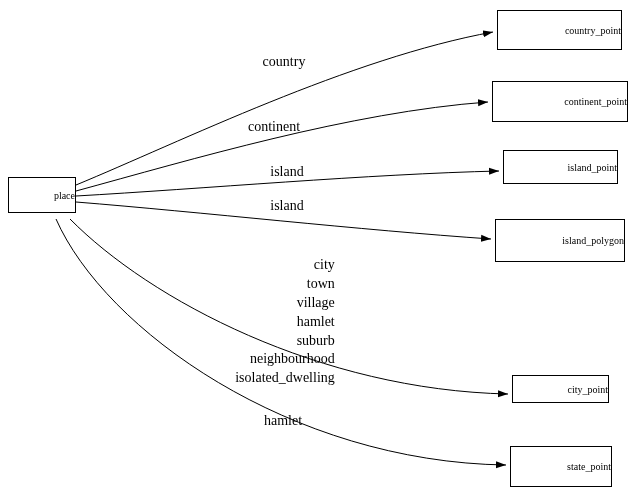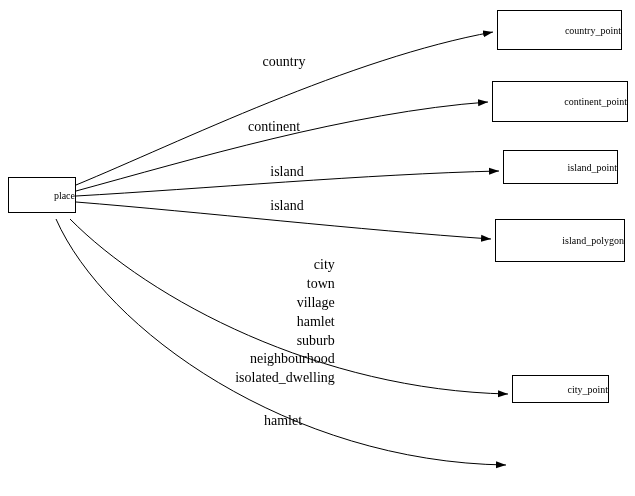--- a/index.html
+++ b/index.html
@@ -79,20 +79,23 @@
   </div>
 
   <div class="node" style="left:495px; top:219px; width:130px; height:43px;">
     <span>island_polygon</span>
   </div>
 
   <div class="node" style="left:512px; top:375px; width:97px; height:28px;">
     <span>city_point</span>
   </div>
 
+  <div class="node" style="left:510px; top:446px; width:102px; height:41px;">
+    <span>state_point</span>
+  </div>
 
   <div class="edge-label" style="left:284px; top:53px;">country</div>
 
   <div class="edge-label" style="left:274px; top:118px;">continent</div>
 
   <div class="edge-label" style="left:287px; top:163px;">island</div>
 
   <div class="edge-label" style="left:287px; top:197px;">island</div>
 
   <div class="edge-label" style="left:285px; top:231px;margin-top:25px;">city

